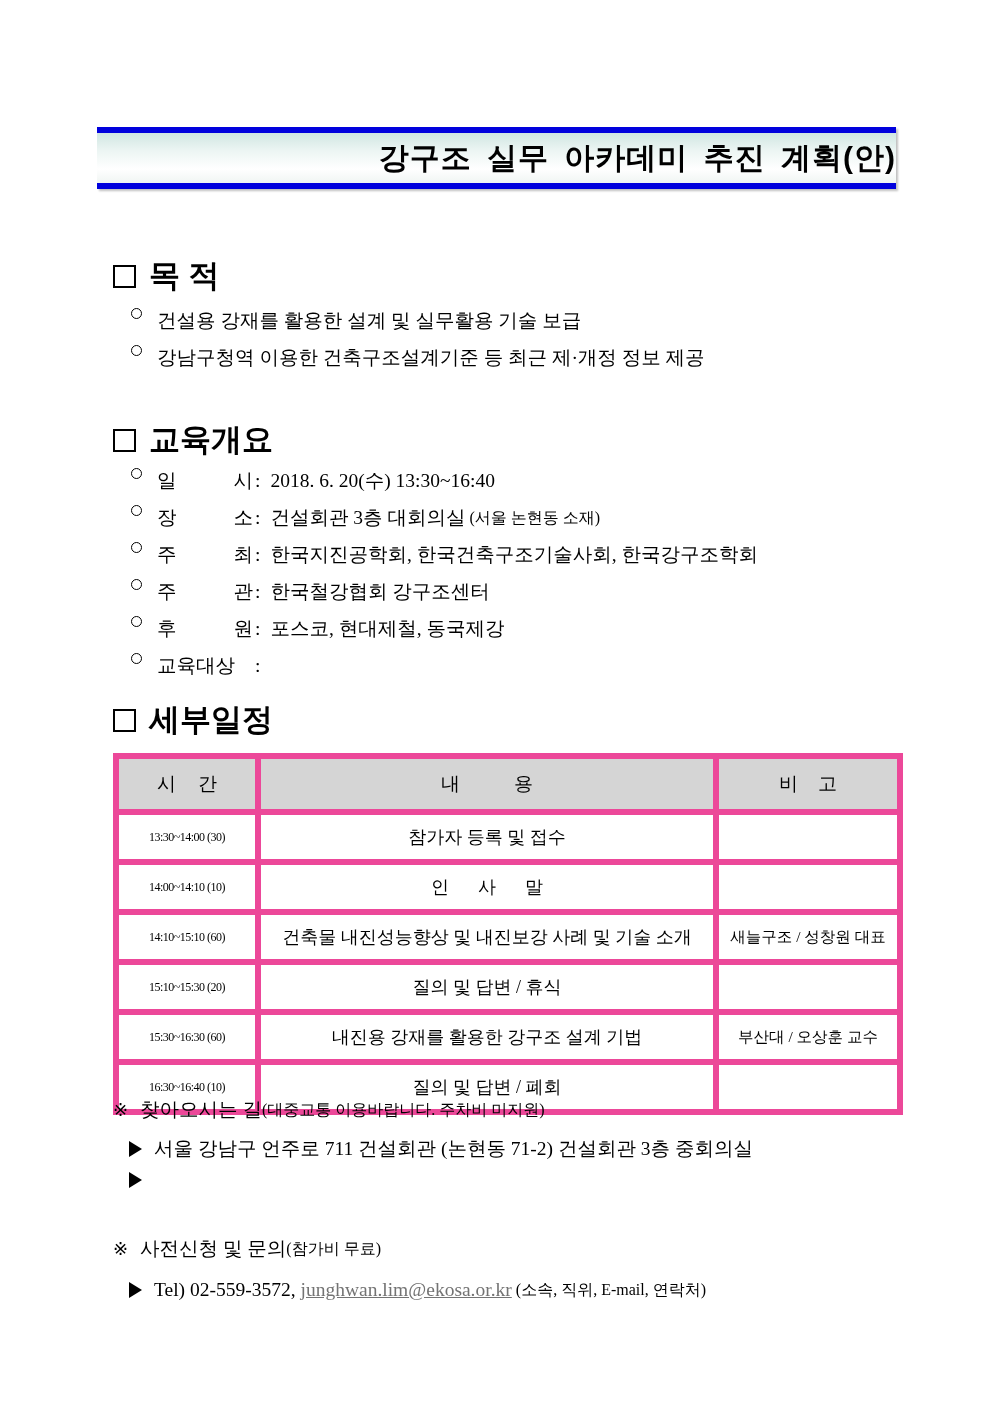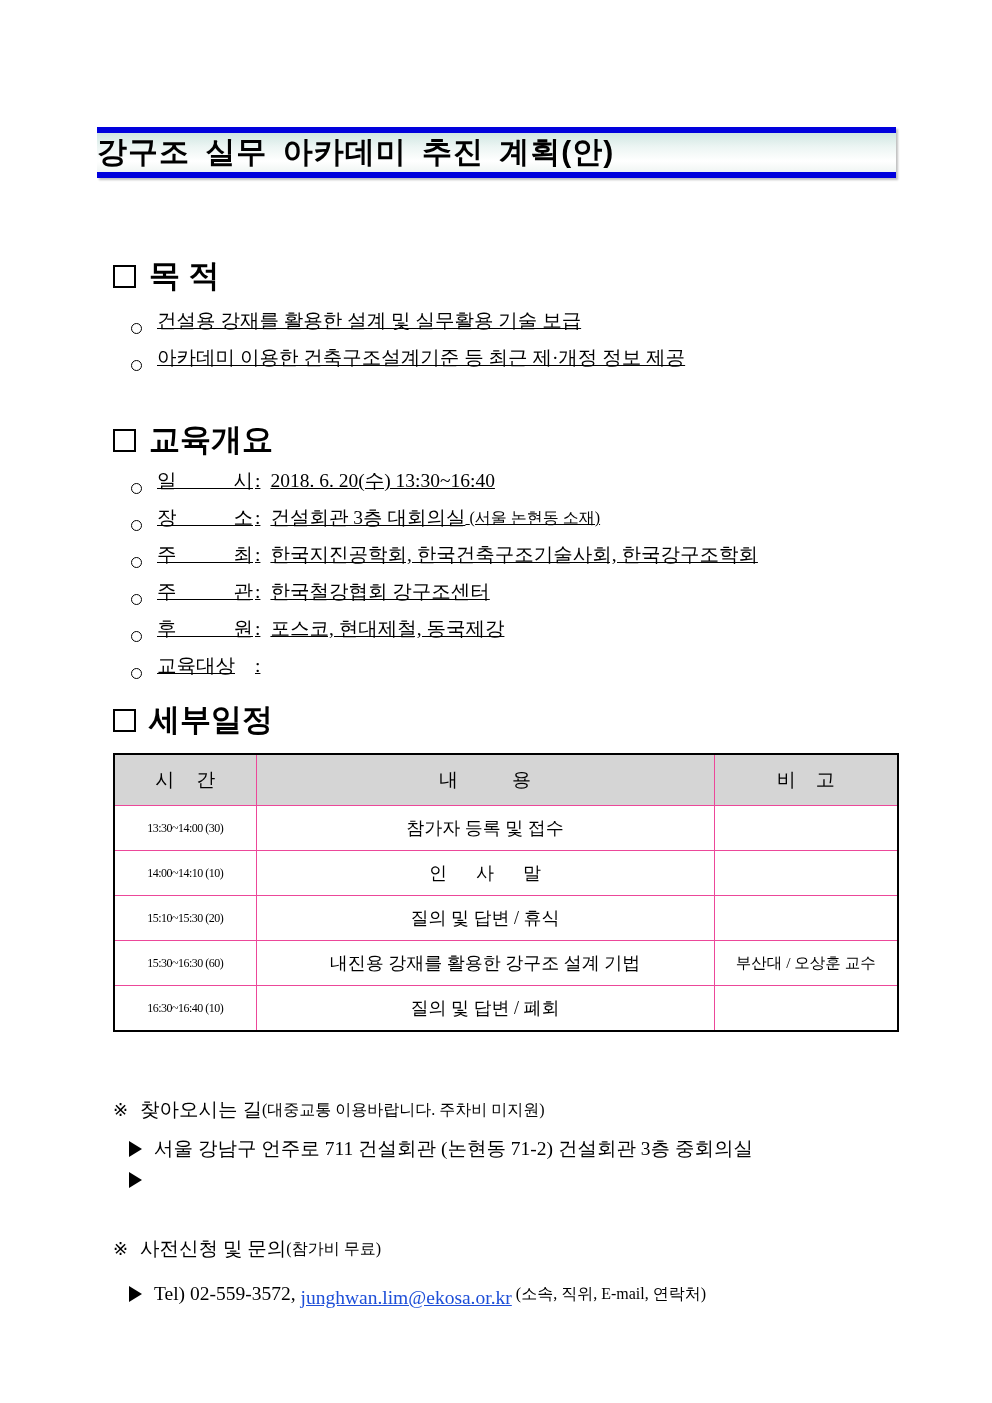--- a/index.html
+++ b/index.html
@@ -5,71 +5,71 @@
   html,body { margin:0; padding:0; background:#ffffff; }
   .page {
     position:relative; width:992px; height:1403px; background:#ffffff;
     font-family:"Liberation Serif", serif; color:#000; overflow:hidden;
   }
 
   
   .banner { position:absolute; left:97px; top:127px; width:799px; box-shadow:2px 2px 2px rgba(0,0,0,0.25); }
   .banner .bar { height:6px; background:#0101dd; }
   .banner .body {
-    height:39px; display:flex; align-items:center; justify-content:flex-start;
+    height:50px; display:flex; align-items:center; justify-content:flex-end;
     background:linear-gradient(180deg,#d0e6e2 0%, #ecf5f3 35%, #ffffff 72%, #f0f5f3 100%);
   }
   .banner .title {
     font-family:"Liberation Sans", sans-serif; font-weight:bold; font-size:30px;
     letter-spacing:1px; word-spacing:6px; white-space:nowrap;
   }
 
   
   .section { position:absolute; left:113px; width:784px; }
   .sec-head { display:flex; align-items:center; height:32px; }
   .sq-icon { width:19px; height:19px; border:2px solid #000; background:#fff; margin-right:13px; flex:0 0 auto; }
   .sec-title { font-family:"Liberation Sans", sans-serif; font-weight:bold; font-size:31px; white-space:nowrap; }
   .just { display:inline-block; text-align:justify; text-align-last:justify; }
   .w70 { width:70px; }
 
   
-  .b-row { display:flex; align-items:flex-end; line-height:26px; padding-left:18px; font-size:19.5px; white-space:nowrap;text-decoration:underline; }
+  .b-row { display:flex; align-items:flex-start; line-height:26px; padding-left:18px; font-size:19.5px; white-space:nowrap; }
   .circ-icon { width:9px; height:9px; border:1.5px solid #000; border-radius:50%; margin-right:15px; flex:0 0 auto; }
   .mt16 { margin-top:16px; } .mt11 { margin-top:11px; } .mt12 { margin-top:12px; }
 
   .ov-label { display:inline-block; width:96px; text-align:justify; text-align-last:justify; flex:0 0 auto; }
   .ov-colon { display:inline-block; margin:0 10px 0 2px; }
   .small-paren { font-size:16px; }
 
   
   .schedule-table {
     position:absolute; left:113px; top:753px; width:784px;
     border-collapse:collapse; table-layout:fixed; border:2px solid #000;
   }
   .schedule-table th, .schedule-table td {
-    border:1px solid #ec4899; text-align:center; vertical-align:middle; overflow:hidden; white-space:nowrap;
+    border:6px solid #ec4899; text-align:center; vertical-align:middle; overflow:hidden; white-space:nowrap;
   }
   .schedule-table th { background:#d5d5d5; font-weight:normal; font-size:19px; height:48px; }
   .schedule-table td { height:42px; font-size:18px; }
   .schedule-table td.time { font-size:12px; letter-spacing:-0.5px; }
   .schedule-table td.note { font-size:15.5px; }
   .jh { display:inline-block; text-align:justify; text-align-last:justify; }
   .w60 { width:60px; } .w92 { width:92px; } .w58 { width:58px; } .w112 { width:112px; }
 
   
   .n-row { display:flex; align-items:center; line-height:27px; font-size:19.5px; white-space:nowrap; }
   .n-mark { font-family:"DejaVu Sans", sans-serif; font-size:18px; margin-right:12px; flex:0 0 auto; }
   .tri-icon {
     width:0; height:0; border-left:13px solid #000;
     border-top:8px solid transparent; border-bottom:8px solid transparent;
     margin-right:12px; flex:0 0 auto;
   }
   .indent { padding-left:16px; }
   .gap12 { margin-top:12px; } .gap10 { margin-top:10px; } .gap14 { margin-top:14px; }
-  .email-link { color:#1d4ed8; text-decoration:underline;margin-top:8px; }
+  .email-link { color:#737373; text-decoration:underline; }
   .sp { white-space:pre; }
 </style>
 </head>
 <body>
 
 <div class="page">
 
   <div class="banner">
     <div class="bar"></div>
     <div class="body">
@@ -82,21 +82,21 @@
     <div class="sec-head">
       <span class="sq-icon"></span>
       <span class="sec-title just w70">목 적</span>
     </div>
     <div class="b-row mt16">
       <span class="circ-icon"></span>
       <span>건설용 강재를 활용한 설계 및 실무활용 기술 보급</span>
     </div>
     <div class="b-row mt11">
       <span class="circ-icon"></span>
-      <span>아카데미 이용한 건축구조설계기준 등 최근 제·개정 정보 제공</span>
+      <span>강남구청역 이용한 건축구조설계기준 등 최근 제·개정 정보 제공</span>
     </div>
   </div>
 
   <div class="section" style="top:424px;">
     <div class="sec-head">
       <span class="sq-icon"></span>
       <span class="sec-title">교육개요</span>
     </div>
 
     <div class="b-row mt12">
@@ -163,20 +163,25 @@
         <td class="time">13:30~14:00 (30)</td>
         <td>참가자 등록 및 접수</td>
         <td class="note"></td>
       </tr>
       <tr>
         <td class="time">14:00~14:10 (10)</td>
         <td><span class="jh w112">인 사 말</span></td>
         <td class="note"></td>
       </tr>
       <tr>
+        <td class="time">14:10~15:10 (60)</td>
+        <td>건축물 내진성능향상 및 내진보강 사례 및 기술 소개</td>
+        <td class="note">새늘구조 / 성창원 대표</td>
+      </tr>
+      <tr>
         <td class="time">15:10~15:30 (20)</td>
         <td>질의 및 답변 / 휴식</td>
         <td class="note"></td>
       </tr>
       <tr>
         <td class="time">15:30~16:30 (60)</td>
         <td>내진용 강재를 활용한 강구조 설계 기법</td>
         <td class="note">부산대 / 오상훈 교수</td>
       </tr>
       <tr>

